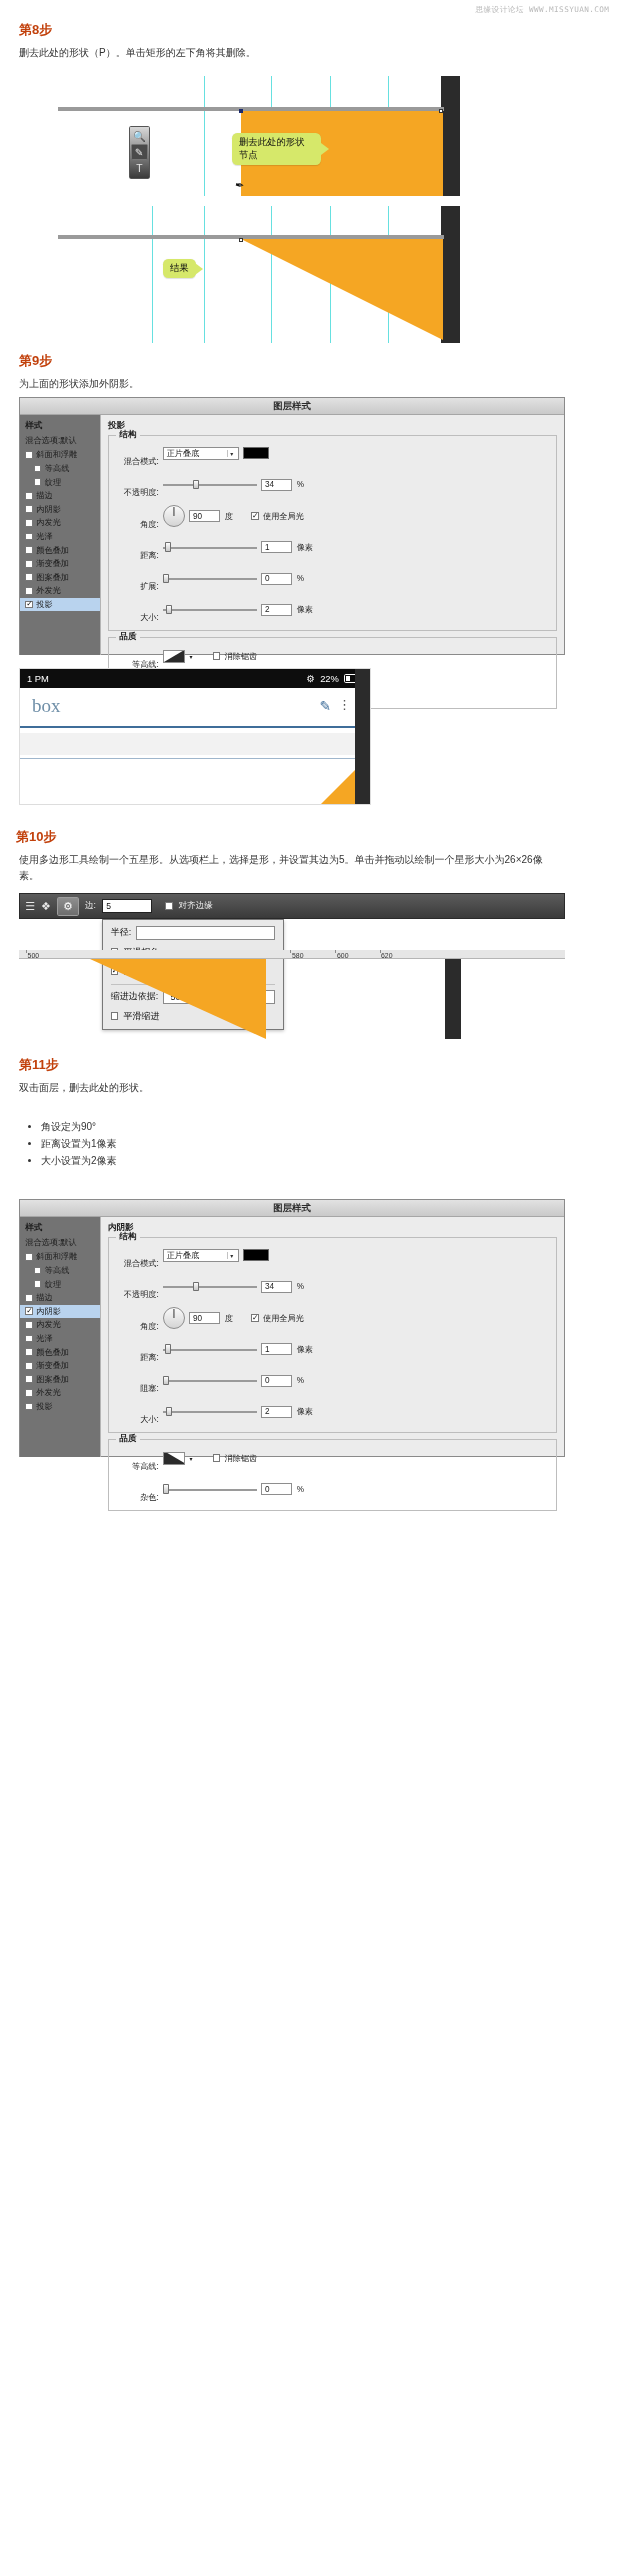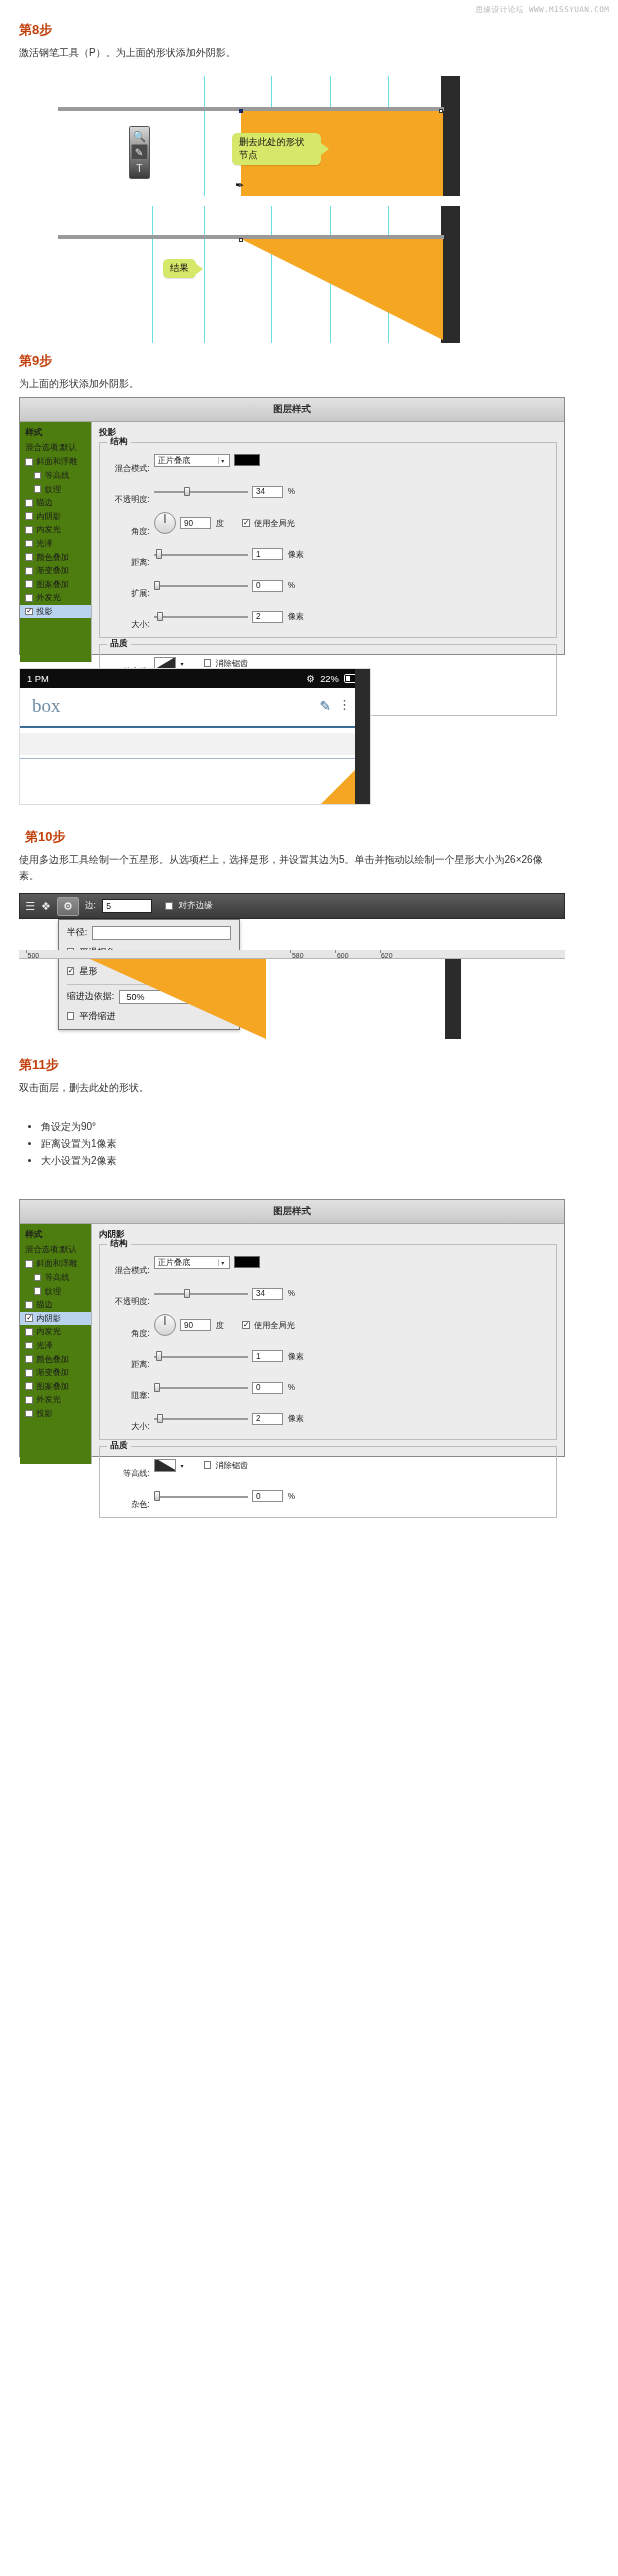--- a/index.html
+++ b/index.html
@@ -79,28 +79,28 @@
 
   
   .dlg {
     position:absolute;
     background:#ececec;
     border:0.9px solid #8a8a8a;
     font-size:8.6px;
     color:#1c1c1c;
   }
   .dlg-title {
-    height:24px; background:linear-gradient(#e2e2e2,#c9c9c9);
+    height:17px; background:linear-gradient(#e2e2e2,#c9c9c9);
     border-bottom:0.9px solid #a6a6a6;
     display:flex; align-items:center; justify-content:center;
     font-size:9.4px; font-weight:bold; color:#2a2a2a;
   }
   .dlg-body { display:flex; }
   .dlg-left {
-    width:72px; border-right:0.9px solid #b5b5b5; background:#4d7c0f;
+    width:81px; border-right:0.9px solid #b5b5b5; background:#737373;
     padding:3.4px 0 0 0;
   }
   .dlg-left .hdr { font-weight:bold; padding:1.7px 5.2px; font-size:8.6px; }
   .dlg-left .sub { padding:1.7px 5.2px; font-size:8.2px; }
   .ck-row {
     display:flex; align-items:center; gap:3.4px;
     padding:1.3px 5.2px; font-size:8.2px;
   }
   .ck-row.ind { padding-left:13.7px; }
   .ck-row.active { background:#b9d3ee; }
@@ -206,20 +206,21 @@
     display:flex;align-items:center;justify-content:center; color:#fff; font-size:11px;
   }
   .optbar .field {
     background:#fff; color:#111; border:0.9px solid #222; height:13.7px;
     display:flex; align-items:center; padding:0 3.4px; width:50px; font-size:8.6px;
   }
   .popover {
     position:absolute; background:#e9e9e9; border:0.9px solid #777;
     padding:6px 7.7px; font-size:9px; color:#111;
     box-shadow:0 1.7px 3.4px rgba(0,0,0,.25);
+    margin-left:44px;
   }
   .popover .prow { display:flex; align-items:center; gap:5.2px; margin-bottom:6px; }
   .popover .txtin {
     background:#fff;border:0.9px solid #8a8a8a;height:13.7px;flex:1;
     display:flex;align-items:center;padding:0 6px;
   }
   .popover hr { border:none; border-top:0.9px solid #c2c2c2; margin:5.2px 0; }
 
   .ruler {
     position:absolute; background:#e6e6e6; border-bottom:0.9px solid #b5b5b5;
@@ -232,21 +233,21 @@
 </style>
 </head>
 <body>
 
 <div class="watermark">思缘设计论坛 WWW.MISSYUAN.COM</div>
 
 <div class="abs" style="left:19px; top:20.6px;">
   <h2 class="step-title">第8步</h2>
 </div>
 <div class="abs" style="left:19px; top:45px; width:567px;">
-  <p class="step-desc">激活钢笔工具（P）。为上面的形状添加外阴影。</p>
+  <p class="step-desc">删去此处的形状（P）。单击矩形的左下角将其删除。</p>
 </div>
 
 <div class="canvas" style="left:19px; top:76px; width:546px; height:120px;">
   <div class="guide-v" style="left:185px;"></div>
   <div class="guide-v" style="left:252px;"></div>
   <div class="guide-v" style="left:311px;"></div>
   <div class="guide-v" style="left:369px;"></div>
   <div class="dark-edge" style="left:422px; top:0; width:19px; height:120px;"></div>
   <div class="ruler-bar" style="left:39px; top:31px; width:386px;"></div>
   <div class="orange" style="left:222px; top:35px; width:202px; height:85px;"></div>
@@ -466,21 +467,21 @@
   <div class="app-title" style="top:26px;">box</div>
   <div class="abs" style="right:39px; top:29px; font-size:13.7px; color:#3f6d99;">✎</div>
   <div class="abs" style="right:19px; top:27.5px; font-size:13px; color:#555; letter-spacing:0;">⋮</div>
   <div class="divider-blue" style="top:57px;"></div>
   <div class="greyrow" style="top:64px; height:22px;"></div>
   <div class="divider-blue" style="top:89px; background:#9fb6cc; height:0.9px;"></div>
   <div class="tri" style="right:15.5px; bottom:0; border-bottom:34px solid #f5a623; border-left:34px solid transparent;"></div>
   <div class="dark-edge" style="right:0; top:0; bottom:0; width:15.5px;"></div>
 </div>
 
-<div class="abs" style="left:25px; top:828px;">
+<div class="abs" style="left:16px; top:828px;">
   <h2 class="step-title">第10步</h2>
 </div>
 <div class="abs" style="left:19px; top:852px; width:541px;">
   <p class="step-desc">使用多边形工具绘制一个五星形。从选项栏上，选择是形，并设置其边为5。单击并拖动以绘制一个星形大小为26×26像素。</p>
 </div>
 
 <div class="abs" style="left:19px; top:893px; width:546px; height:146px; background:#fff;">
 
   <div class="optbar" style="left:0; top:0; width:546px; height:26px;">
     <span style="font-size:11px;">☰</span>

